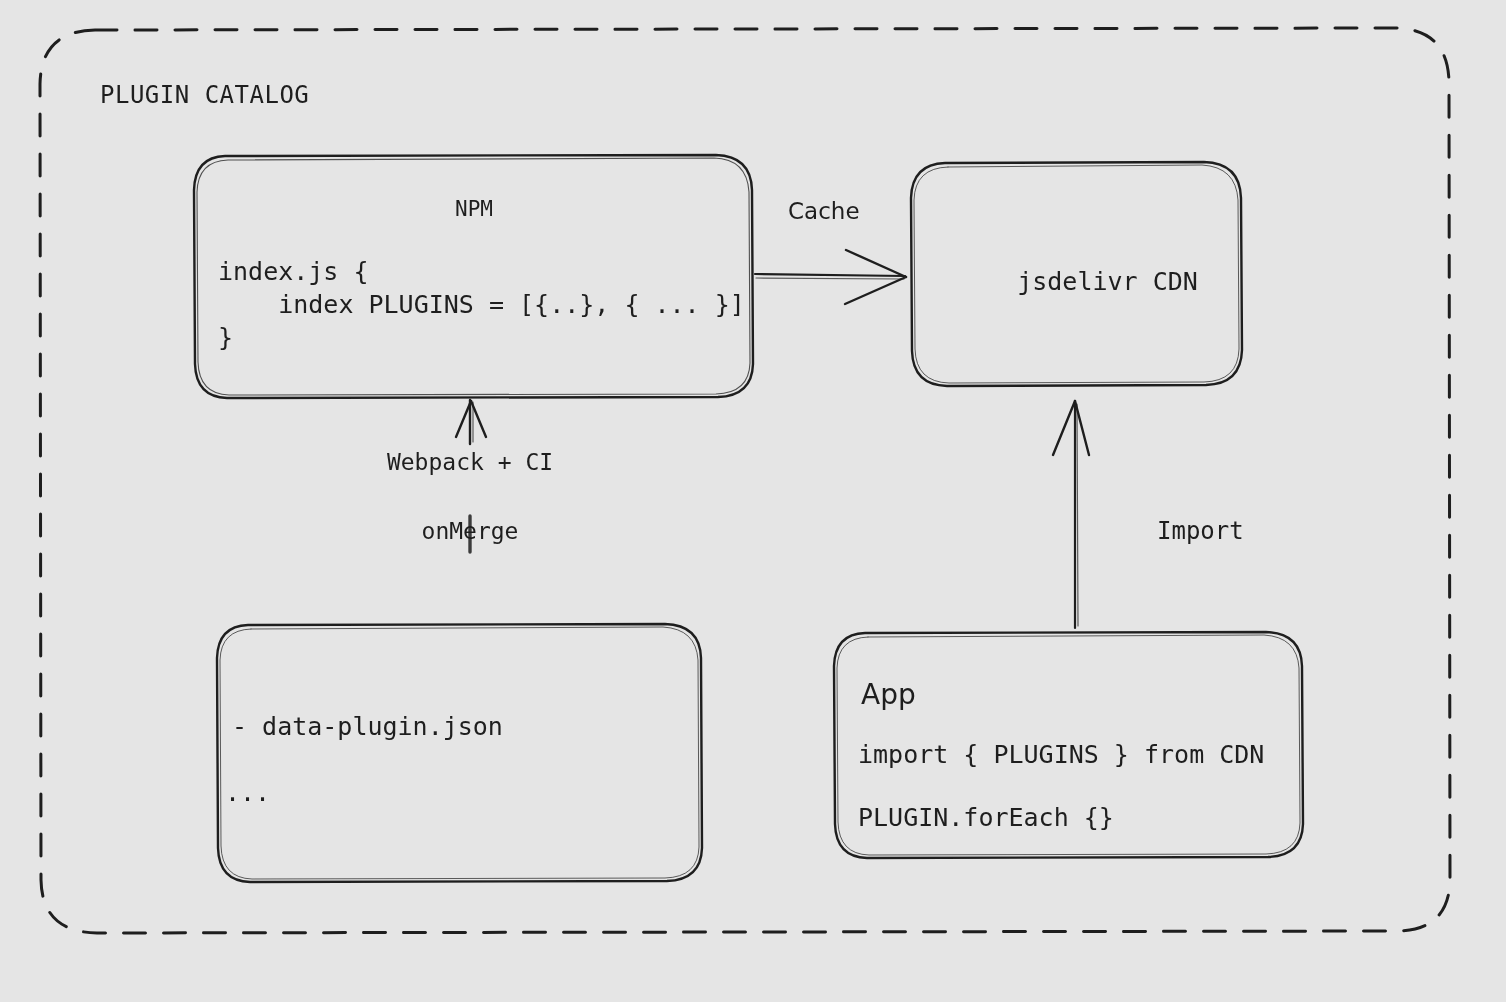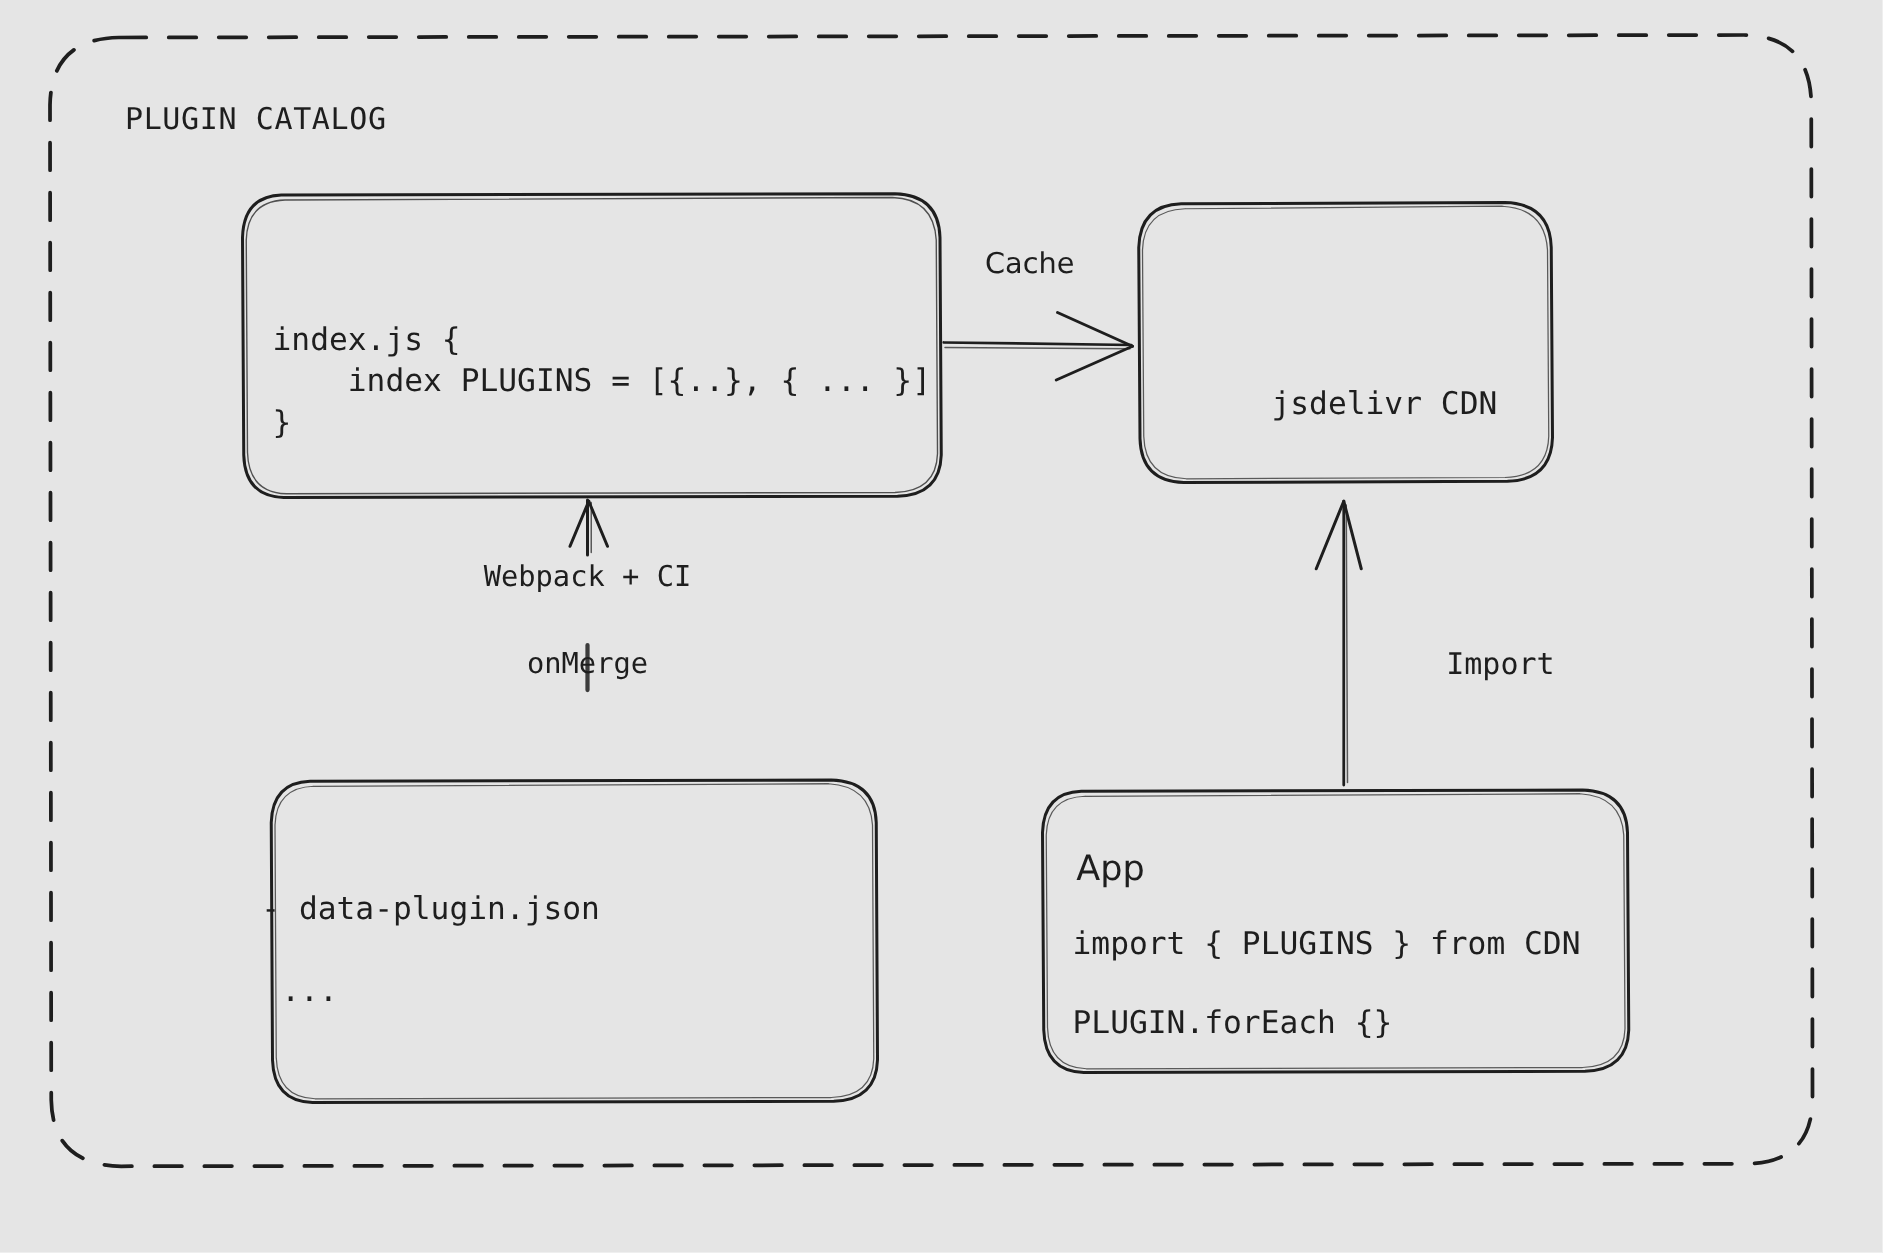--- a/index.html
+++ b/index.html
@@ -121,32 +121,33 @@
       <path d="M 1075,628 L 1075,402" fill="none" stroke="#1e1e1e" stroke-width="2.2" stroke-linecap="round"></path>
       <path d="M 1078,626 L 1077,404" fill="none" stroke="#1e1e1e" stroke-width="1.2" stroke-linecap="round" opacity="0.7"></path>
       <path d="M 1053,455 L 1075,401" fill="none" stroke="#1e1e1e" stroke-width="2.4" stroke-linecap="round"></path>
       <path d="M 1089,455 L 1075,401" fill="none" stroke="#1e1e1e" stroke-width="2.4" stroke-linecap="round"></path>
     </g>
 
   </svg>
 
   <div class="lbl mono t-title" style="left:100px; top:83px;">PLUGIN CATALOG</div>
 
+  <div class="lbl mono t-box-title centered" style="left:195px; top:199px; width:558px;">NPM</div>
   <div class="lbl mono t-code" style="left:218px; top:255px;">index.js {</div>
   <div class="lbl mono t-code" style="left:218px; top:288px;">    index PLUGINS = [{..}, { ... }]</div>
   <div class="lbl mono t-code" style="left:218px; top:321px;">}</div>
 
-  <div class="lbl mono t-code centered" style="left:911px; top:265px; width:393px;margin-top:41px;">jsdelivr CDN</div>
+  <div class="lbl mono t-code centered" style="left:911px; top:265px; width:393px;">jsdelivr CDN</div>
 
   <div class="lbl sans t-edge" style="left:788px; top:200px;">Cache</div>
 
   <div class="lbl mono t-edge centered" style="left:350px; top:451px; width:240px;">Webpack + CI</div>
   <div class="lbl mono t-edge centered" style="left:350px; top:482px; width:240px;margin-top:38px;">onMerge</div>
 
-  <div class="lbl mono t-code" style="left:209px; top:710px;">- data-plugin.json</div>
+  <div class="lbl mono t-code" style="left:232px; top:710px;">- data-plugin.json</div>
   <div class="lbl mono t-code" style="left:225px; top:776px;">...</div>
 
   <div class="lbl mono t-caption" style="left:1109px; top:519px;margin-left:48px;">Import</div>
 
   <div class="lbl sans t-app" style="left:861px; top:681px;">App</div>
   <div class="lbl mono t-code" style="left:858px; top:738px;">import { PLUGINS } from CDN</div>
   <div class="lbl mono t-code" style="left:858px; top:801px;">PLUGIN.forEach {}</div>
 
 </div>
 

